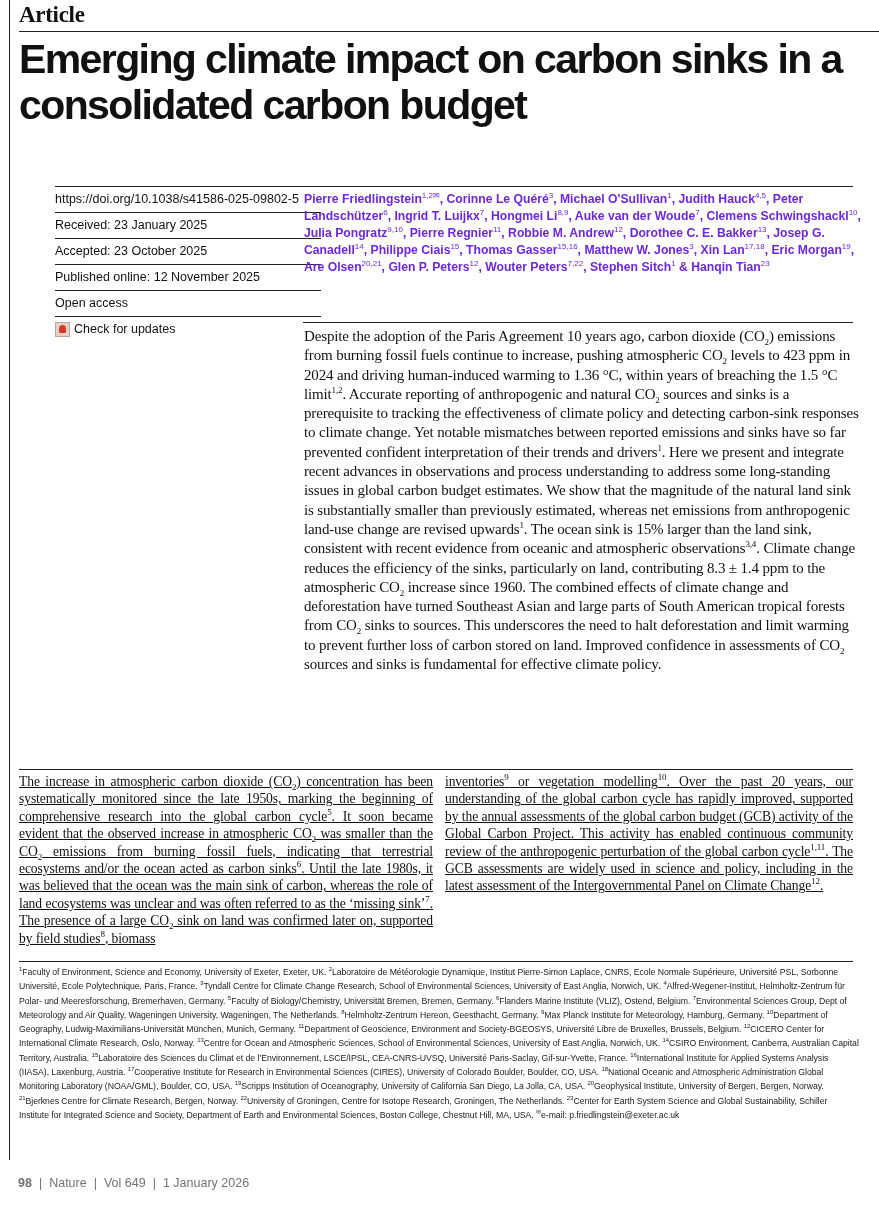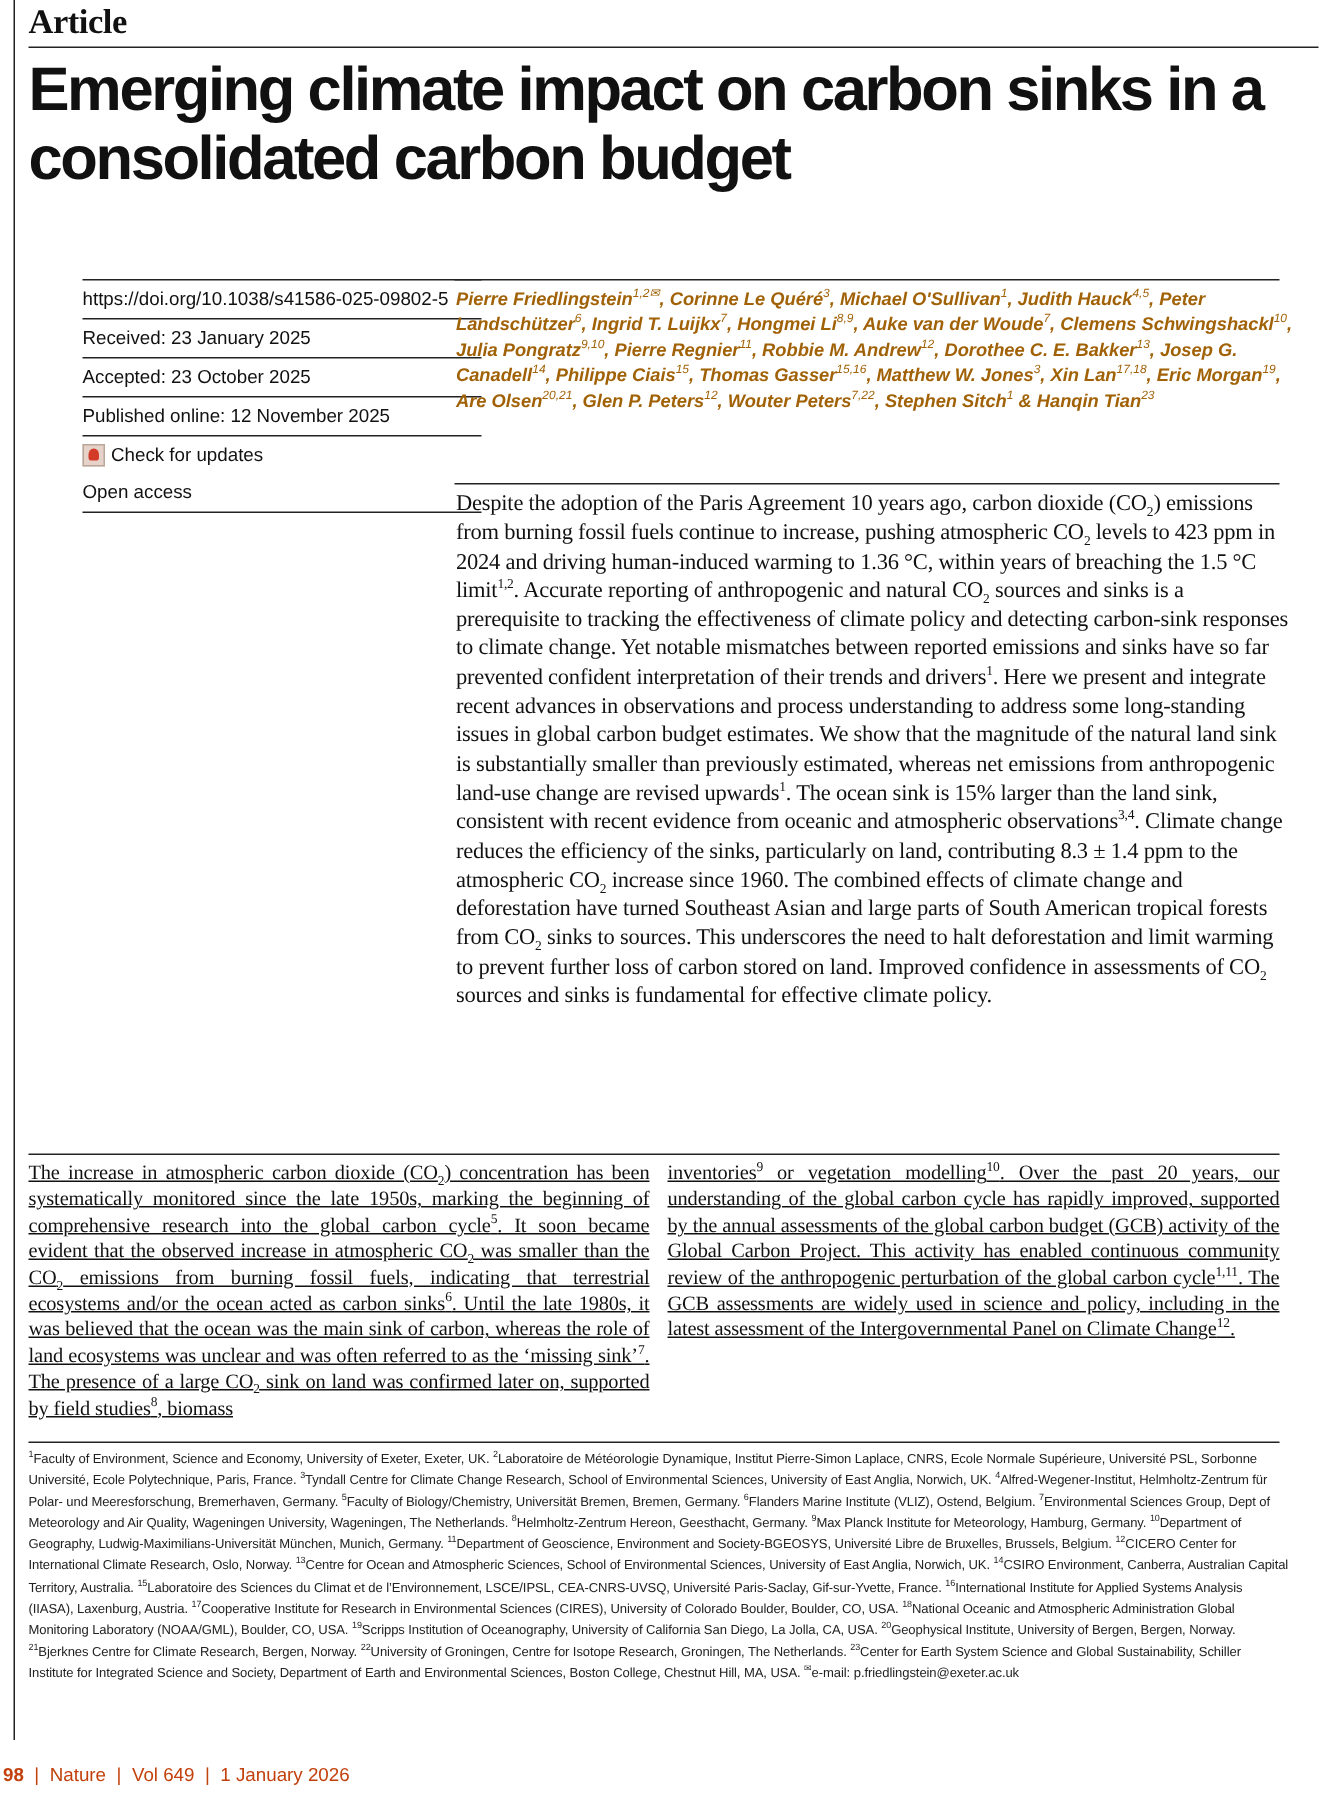--- a/index.html
+++ b/index.html
@@ -10,63 +10,63 @@
   .title { position:absolute; left:19px; top:36px; width:850px; font-family:Liberation Sans, sans-serif; font-weight:bold; font-size:41px; line-height:46px; letter-spacing:-1.6px; margin:0; }
 
   .meta { position:absolute; left:19px; top:186px; width:266px; font-family:"Liberation Sans", sans-serif; font-size:12.5px;margin-left:36px; }
   .meta-rule-top { height:1px; background:#222; }
   .meta-row { height:25px; line-height:25px; border-bottom:1px solid #222; white-space:nowrap; }
   .meta-row.last { border-bottom:none; display:flex; align-items:center; gap:4px; }
   .cfu-icon { display:inline-block; width:15px; height:15px; background:#e6d2c8; border:1px solid #b9a79c; position:relative; box-sizing:border-box; }
   .cfu-icon::after { content:""; position:absolute; left:3px; top:2px; width:7px; height:8px; background:#d43a28; border-radius:50% 50% 20% 20%; }
 
   .authors-rule { position:absolute; left:303px; top:186px; width:550px; height:1px; background:#222; }
-  .authors { position:absolute; left:304px; top:191px; width:560px; font-family:"Liberation Sans", sans-serif; font-size:12.2px; font-weight:bold; line-height:17px; color:#a16207;font-style:italic; }
+  .authors { position:absolute; left:304px; top:191px; width:560px; font-family:"Liberation Sans", sans-serif; font-size:12.2px; font-weight:bold; line-height:17px; color:#6d28d9; }
   .authors sup { font-size:8px; font-weight:normal; line-height:0; }
 
   .abstract-rule { position:absolute; left:303px; top:322px; width:550px; height:1px; background:#222; }
   .abstract { position:absolute; left:304px; top:327px; width:556px; font-family:"Liberation Serif", serif; font-size:15px; line-height:19.3px; letter-spacing:-0.15px; margin:0; }
   .abstract sub, .body-col sub { font-size:9px; line-height:0; }
   .abstract sup, .body-col sup { font-size:9px; line-height:0;text-align:right; }
 
   .body-rule { position:absolute; left:19px; top:769px; width:834px; height:1px; background:#222; }
   .body-col { position:absolute; top:773px; width:414px; font-family:"Liberation Serif", serif; font-size:13.6px; line-height:17.4px; text-align:justify; letter-spacing:-0.1px; margin:0; }
   .body-col.left { left:19px; }
   .body-col.right { left:445px; width:408px; }
   .body-col p { margin:0;text-decoration:underline; }
   .body-col p.indent { text-indent:14px; }
 
   .aff-rule { position:absolute; left:19px; top:961px; width:834px; height:1px; background:#222; }
   .affiliations { position:absolute; left:19px; top:965px; width:840px; font-family:"Liberation Sans", sans-serif; font-size:8.7px; line-height:14.3px; color:#222; margin:0; letter-spacing:-0.05px; }
   .affiliations sup { font-size:6px; line-height:0; }
 
-  .footer { position:absolute; left:2px; top:1176px; font-family:"Liberation Sans", sans-serif; font-size:12.5px; color:#c2410c; white-space:nowrap; }
+  .footer { position:absolute; left:18px; top:1176px; font-family:"Liberation Sans", sans-serif; font-size:12.5px; color:#737373; white-space:nowrap; }
   .footer b { font-weight:bold; }
   .footer .sep { margin:0 7px; }
 </style>
 </head>
 <body>
 
 <div class="vrule"></div>
 
 <div class="kicker">Article</div>
 <div class="kicker-rule"></div>
 <h1 class="title">Emerging climate impact on carbon sinks in a consolidated carbon budget</h1>
 
 <div class="meta">
   <div class="meta-rule-top"></div>
   <div class="meta-row">https://doi.org/10.1038/s41586-025-09802-5</div>
   <div class="meta-row">Received: 23 January 2025</div>
   <div class="meta-row">Accepted: 23 October 2025</div>
   <div class="meta-row">Published online: 12 November 2025</div>
+  <div class="meta-row">Open access</div>
   <div class="meta-row last">
     <span class="cfu-icon"></span>
     <span>Check for updates</span>
   </div>
-  <div class="meta-row">Open access</div>
 </div>
 
 <div class="authors-rule"></div>
 <div class="authors" id="authors"><span>Pierre Friedlingstein</span><sup>1,2✉</sup>, <span>Corinne  Le Quéré</span><sup>3</sup>, <span>Michael O'Sullivan</span><sup>1</sup>, <span>Judith Hauck</span><sup>4,5</sup>, <span>Peter Landschützer</span><sup>6</sup>, <span>Ingrid T. Luijkx</span><sup>7</sup>, <span>Hongmei Li</span><sup>8,9</sup>, <span>Auke  van der Woude</span><sup>7</sup>, <span>Clemens Schwingshackl</span><sup>10</sup>, <span>Julia Pongratz</span><sup>9,10</sup>, <span>Pierre Regnier</span><sup>11</sup>, <span>Robbie M. Andrew</span><sup>12</sup>, <span>Dorothee C. E. Bakker</span><sup>13</sup>, <span>Josep G. Canadell</span><sup>14</sup>, <span>Philippe Ciais</span><sup>15</sup>, <span>Thomas Gasser</span><sup>15,16</sup>, <span>Matthew W. Jones</span><sup>3</sup>, <span>Xin Lan</span><sup>17,18</sup>, <span>Eric Morgan</span><sup>19</sup>, <span>Are Olsen</span><sup>20,21</sup>, <span>Glen P. Peters</span><sup>12</sup>, <span>Wouter Peters</span><sup>7,22</sup>, <span>Stephen Sitch</span><sup>1</sup> &amp; <span>Hanqin Tian</span><sup>23</sup></div>
 
 <div class="abstract-rule"></div>
 <p class="abstract" id="abstract">Despite the adoption of the Paris Agreement 10 years ago, carbon dioxide (CO<sub>2</sub>) emissions from burning fossil fuels continue to increase, pushing atmospheric CO<sub>2</sub> levels to 423 ppm in 2024 and driving human-induced warming to 1.36 °C, within years of breaching the 1.5 °C limit<sup>1,2</sup>. Accurate reporting of anthropogenic and natural CO<sub>2</sub> sources and sinks is a prerequisite to tracking the effectiveness of climate policy and detecting carbon-sink responses to climate change. Yet notable mismatches between reported emissions and sinks have so far prevented confident interpretation of their trends and drivers<sup>1</sup>. Here we present and integrate recent advances in observations and process understanding to address some long-standing issues in global carbon budget estimates. We show that the magnitude of the natural land sink is substantially smaller than previously estimated, whereas net emissions from anthropogenic land-use change are revised upwards<sup>1</sup>. The ocean sink is 15% larger than the land sink, consistent with recent evidence from oceanic and atmospheric observations<sup>3,4</sup>. Climate change reduces the efficiency of the sinks, particularly on land, contributing 8.3 ± 1.4 ppm to the atmospheric CO<sub>2</sub> increase since 1960. The combined effects of climate change and deforestation have turned Southeast Asian and large parts of South American tropical forests from CO<sub>2</sub> sinks to sources. This underscores the need to halt deforestation and limit warming to prevent further loss of carbon stored on land. Improved confidence in assessments of CO<sub>2</sub> sources and sinks is fundamental for effective climate policy.</p>
 
 <div class="body-rule"></div>
 <div class="body-col left">

